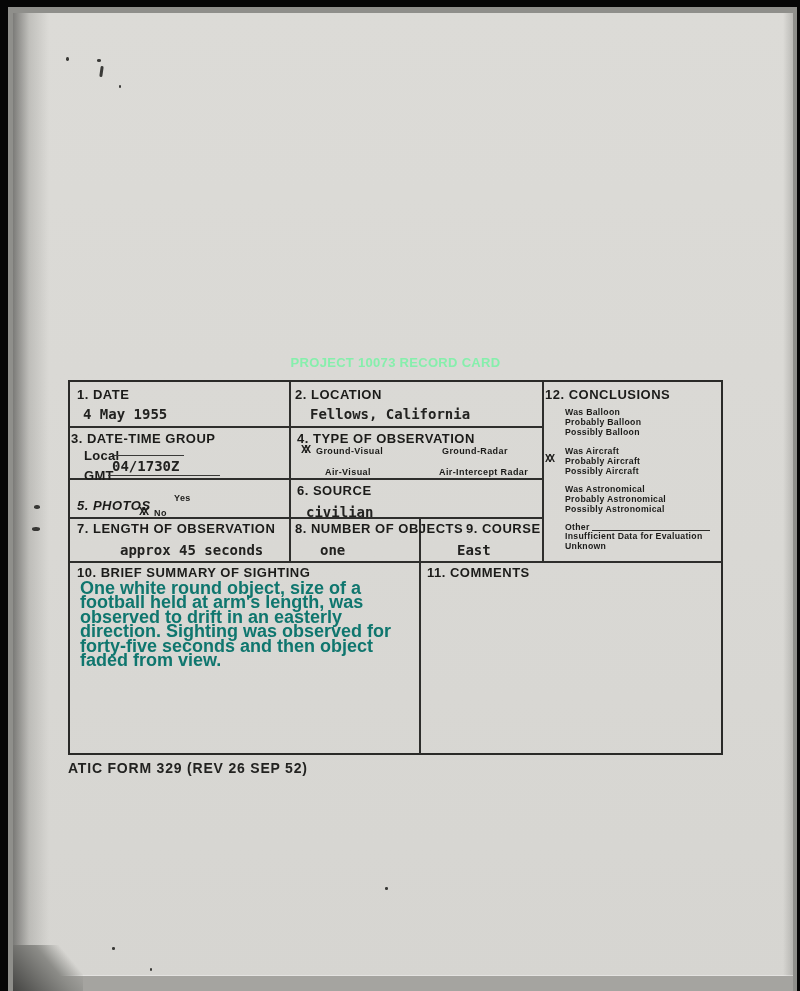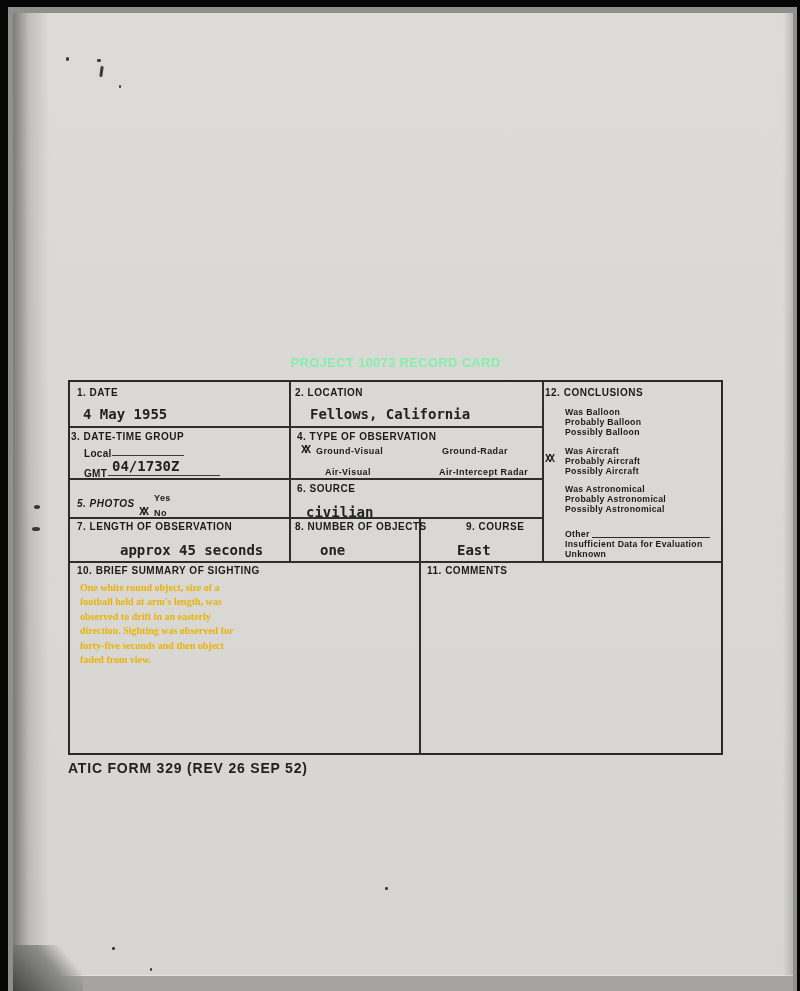--- a/index.html
+++ b/index.html
@@ -23,41 +23,41 @@
   .speck { position:absolute; background:#1d1d1b; border-radius:45%; opacity:0.85; }
 
   
   .title { position:absolute; left:68px; top:355px; width:655px; text-align:center;
            font-weight:bold; font-size:13px; letter-spacing:0.3px; color:#86efac; }
   .card { position:absolute; left:68px; top:380px; width:655px; height:375px;
           border:2px solid #2a2a28; box-sizing:border-box; }
   .hline { position:absolute; height:1.5px; background:#2e2e2c; }
   .vline { position:absolute; width:1.5px;  background:#2e2e2c; }
 
-  .lbl { position:absolute; font-weight:bold; font-size:10px; letter-spacing:0.5px;
+  .lbl { position:absolute; font-weight:bold; font-size:13px; letter-spacing:0.5px;
          color:#1b1b19; white-space:nowrap; }
   .typed { position:absolute; font-family:"DejaVu Sans Mono", monospace; font-weight:bold;
            font-size:14px; color:#222220; white-space:nowrap; }
-  .typed-block { position:absolute; font-family:Liberation Serif, serif; font-weight:bold;
-                 font-size:10px; line-height:14.4px; color:#eab308; white-space:pre; }
+  .typed-block { position:absolute; font-family:Liberation Sans, sans-serif; font-weight:bold;
+                 font-size:18px; line-height:14.4px; color:#0f766e; white-space:pre; }
   .fline { position:absolute; border-bottom:1.3px solid #3a3a38; height:0; }
 
   .cbrow { position:absolute; display:flex; align-items:center; gap:5px;
            font-weight:bold; font-size:9px; letter-spacing:0.4px; color:#1b1b19; white-space:nowrap; }
   .cb { display:inline-block; position:relative; width:7px; height:7px;
         border:1.2px solid #24242     2; border-color:#242422; flex:none; box-sizing:border-box; }
   .cbmark { position:absolute; left:-3px; top:-5px; font-family:"DejaVu Sans Mono", monospace;
             font-weight:bold; font-size:11px; letter-spacing:-3px; color:#1d1d1b; }
 
   .concl-list { position:absolute; left:477px; top:26px; }
   .crow { display:flex; align-items:flex-start; height:10px; line-height:9px;
           font-weight:bold; font-size:8.7px; letter-spacing:0.3px; color:#1b1b19; white-space:nowrap; }
   .crow .cb { width:6px; height:6px; margin-right:12px; margin-top:1px; }
   .crow .cbmark { font-size:10px; left:-2px; top:-4px; letter-spacing:-2px; }
-  .mt1 { margin-top:9px; } .mt2 { margin-top:8px; } .mt3 { margin-top:15px; }
+  .mt1 { margin-top:9px; } .mt2 { margin-top:8px; } .mt3 { margin-top:7px;align-items:center; }
   .otherline { display:inline-block; width:118px; border-bottom:1px solid #2b2b29;
                height:7px; margin-left:2px; }
 
   .footer { position:absolute; left:68px; top:760px; font-weight:bold; font-size:14px;
             letter-spacing:0.8px; color:#222220; }
   .watermark { position:absolute; left:300px; top:484px; font-weight:bold; font-size:27px;
                letter-spacing:0.5px; color:rgba(224,224,220,0.62);
                text-shadow:1px 2px 2px rgba(45,45,43,0.55), -1px -1px 1px rgba(252,252,250,0.65);
                pointer-events:none; }
 </style>
@@ -128,21 +128,21 @@
       <span>Air-Visual</span>
     </div>
     <div class="cbrow" style="left:357px; top:85px;">
       <span class="cb">
           <span class="cbmark"></span>
         </span>
       <span>Air-Intercept Radar</span>
     </div>
 
     <div class="lbl" style="left:7px; top:116px;font-style:italic;">5. PHOTOS</div>
-    <div class="cbrow" style="left:72px; top:111px;">
+    <div class="cbrow" style="left:92px; top:111px;">
       <span class="cb">
           <span class="cbmark"></span>
         </span>
       <span>Yes</span>
     </div>
     <div class="cbrow" style="left:72px; top:126px;">
       <span class="cb">
           <span class="cbmark">XX</span>
         </span>
       <span>No</span>

